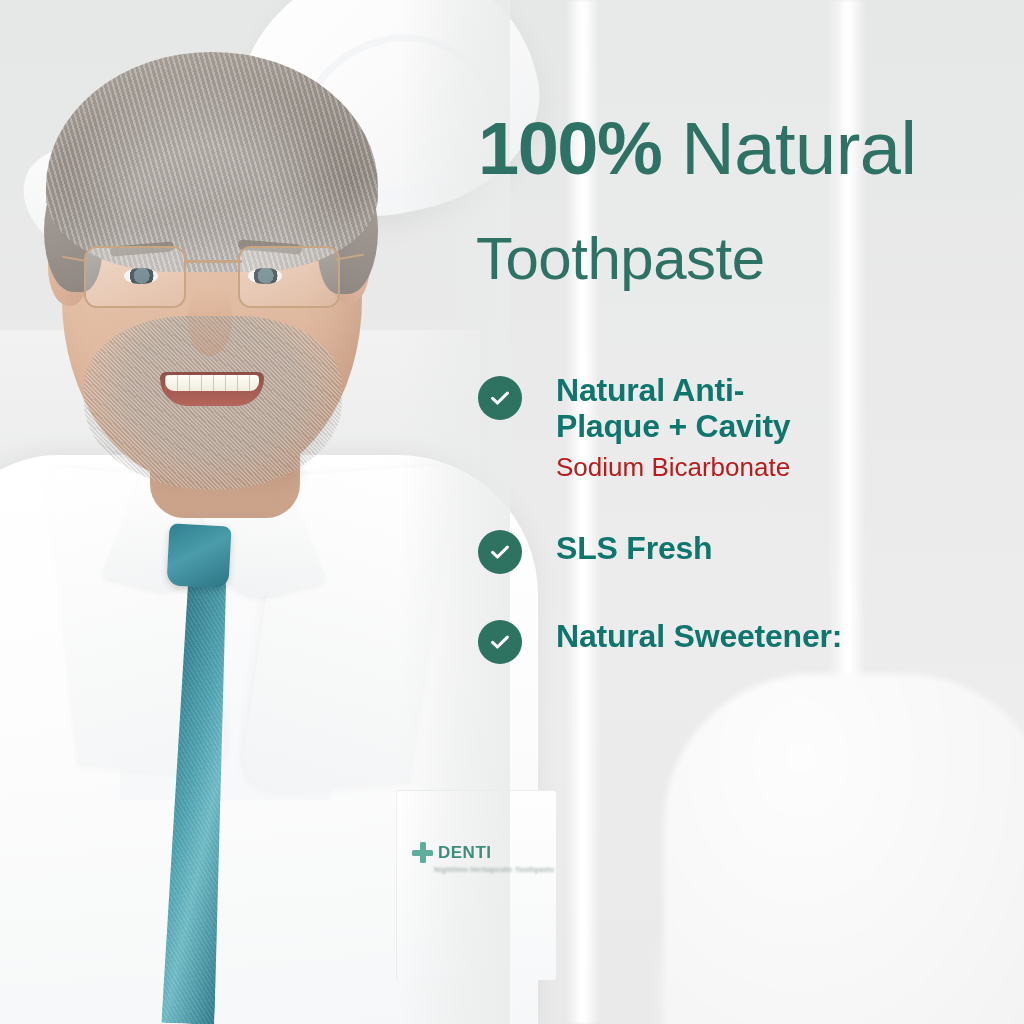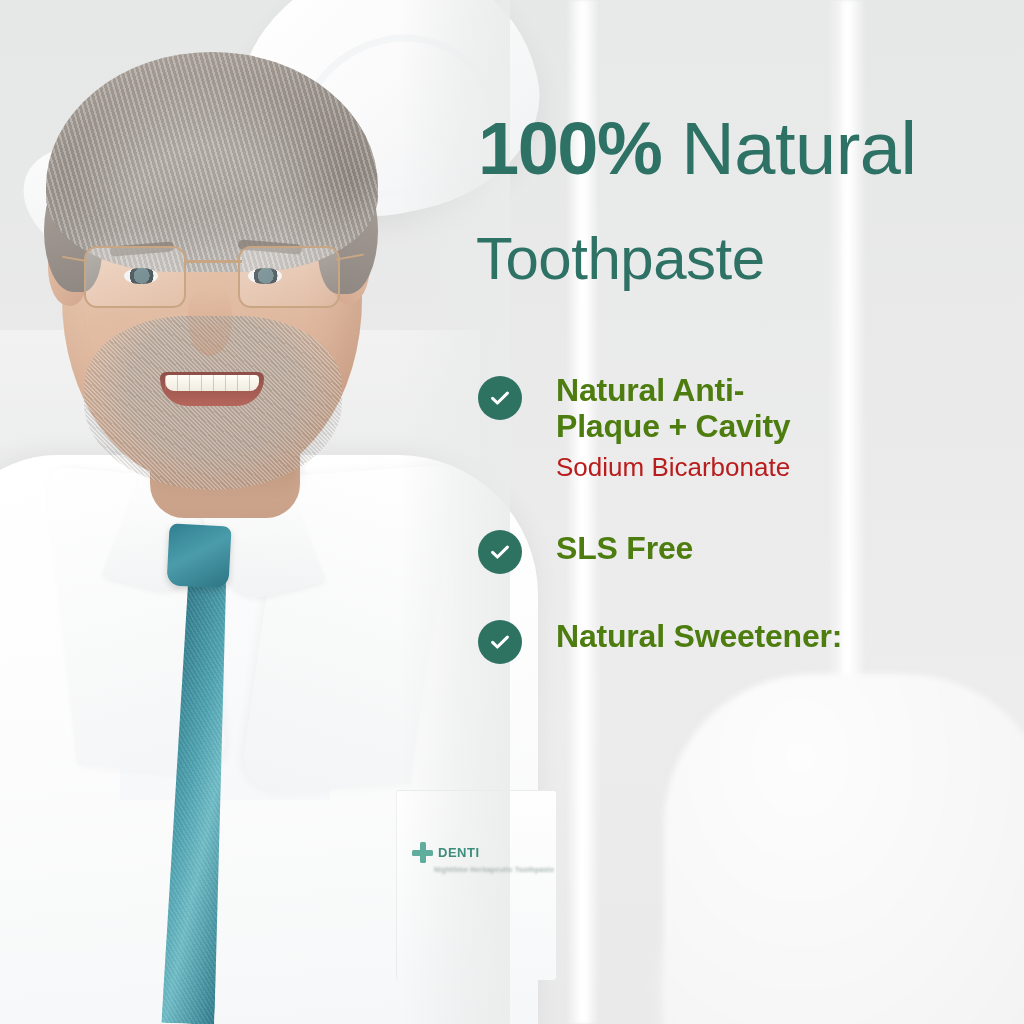--- a/index.html
+++ b/index.html
@@ -283,21 +283,21 @@
   }
   .brand-cross {
     position:relative; width:21px; height:21px;
   }
   .brand-cross::before, .brand-cross::after {
     content:""; position:absolute; background:#5fae9d; border-radius:1.5px;
   }
   .brand-cross::before { left:7.5px; top:0; width:6px; height:21px; }
   .brand-cross::after { left:0; top:7.5px; width:21px; height:6px; }
   .brand-name {
-    font-size:13px; font-weight:700; letter-spacing:.5px;
+    font-size:17px; font-weight:700; letter-spacing:.5px;
     color:#3d8d7c; line-height:1;
   }
   .brand-tag {
     position:absolute; left:434px; top:866px;
     font-size:7px; font-weight:700; color:#a9b8b3;
     letter-spacing:.2px; filter:blur(.8px);
   }
 
   
   .content { position:absolute; left:0; top:0; width:1024px; height:1024px; }
@@ -326,21 +326,21 @@
     flex:0 0 auto;
     width:44px; height:44px; border-radius:50%;
     background:#2e7262;
     display:flex; align-items:center; justify-content:center;
     margin-top:4px;
   }
   .check svg { width:24px; height:24px; display:block; }
 
   .ftext { padding-top:0; }
   .ftitle {
-    color:#4d7c0f; font-size:32px; font-weight:700;
+    color:#0f766e; font-size:32px; font-weight:700;
     line-height:1.14; letter-spacing:-.2px;
     white-space:pre-line;
   }
   .fsub {
     color:#b91c1c; font-size:26px; font-weight:400;
     line-height:1.28; margin-top:6px;
     white-space:pre-line;
   }
   .feature.f3 .check { margin-top:0; }
   .feature.f4 .check { margin-top:2px; }
@@ -432,21 +432,21 @@
       </div>
 
 
       <div class="feature f3">
         <div class="check">
           <svg viewBox="0 0 24 24" aria-hidden="true">
             <path d="M4.6 12.4 L9.4 17 L19.4 7.2" fill="none" stroke="#ffffff" stroke-width="3.1" stroke-linecap="round" stroke-linejoin="round"></path>
           </svg>
         </div>
         <div class="ftext">
-          <div class="ftitle">SLS Free</div>
+          <div class="ftitle">SLS Fresh</div>
         </div>
       </div>
 
       <div class="feature f4">
         <div class="check">
           <svg viewBox="0 0 24 24" aria-hidden="true">
             <path d="M4.6 12.4 L9.4 17 L19.4 7.2" fill="none" stroke="#ffffff" stroke-width="3.1" stroke-linecap="round" stroke-linejoin="round"></path>
           </svg>
         </div>
         <div class="ftext">

